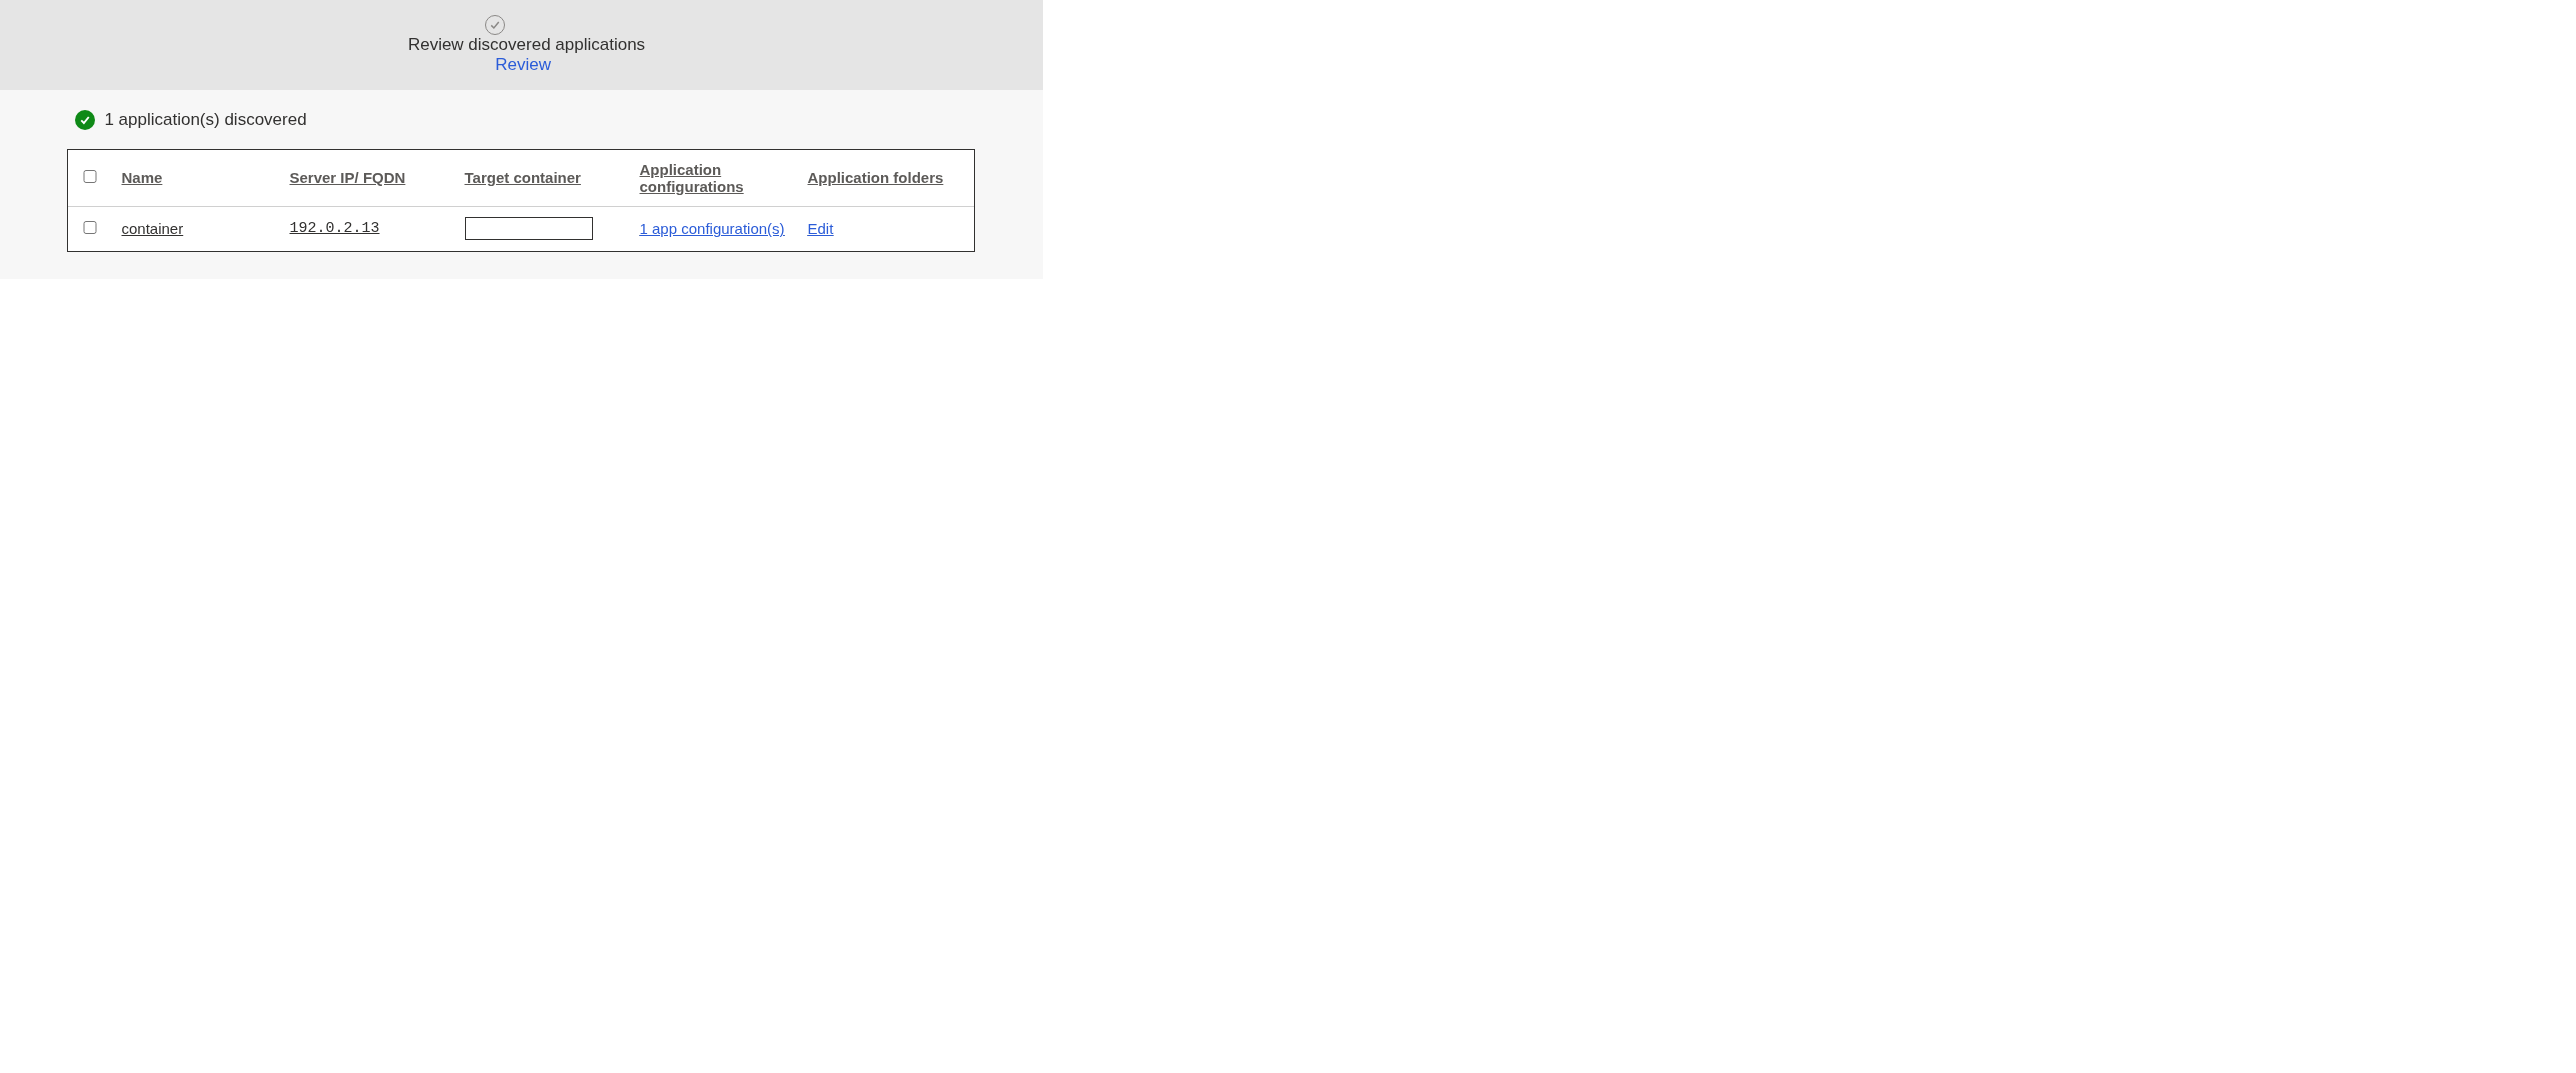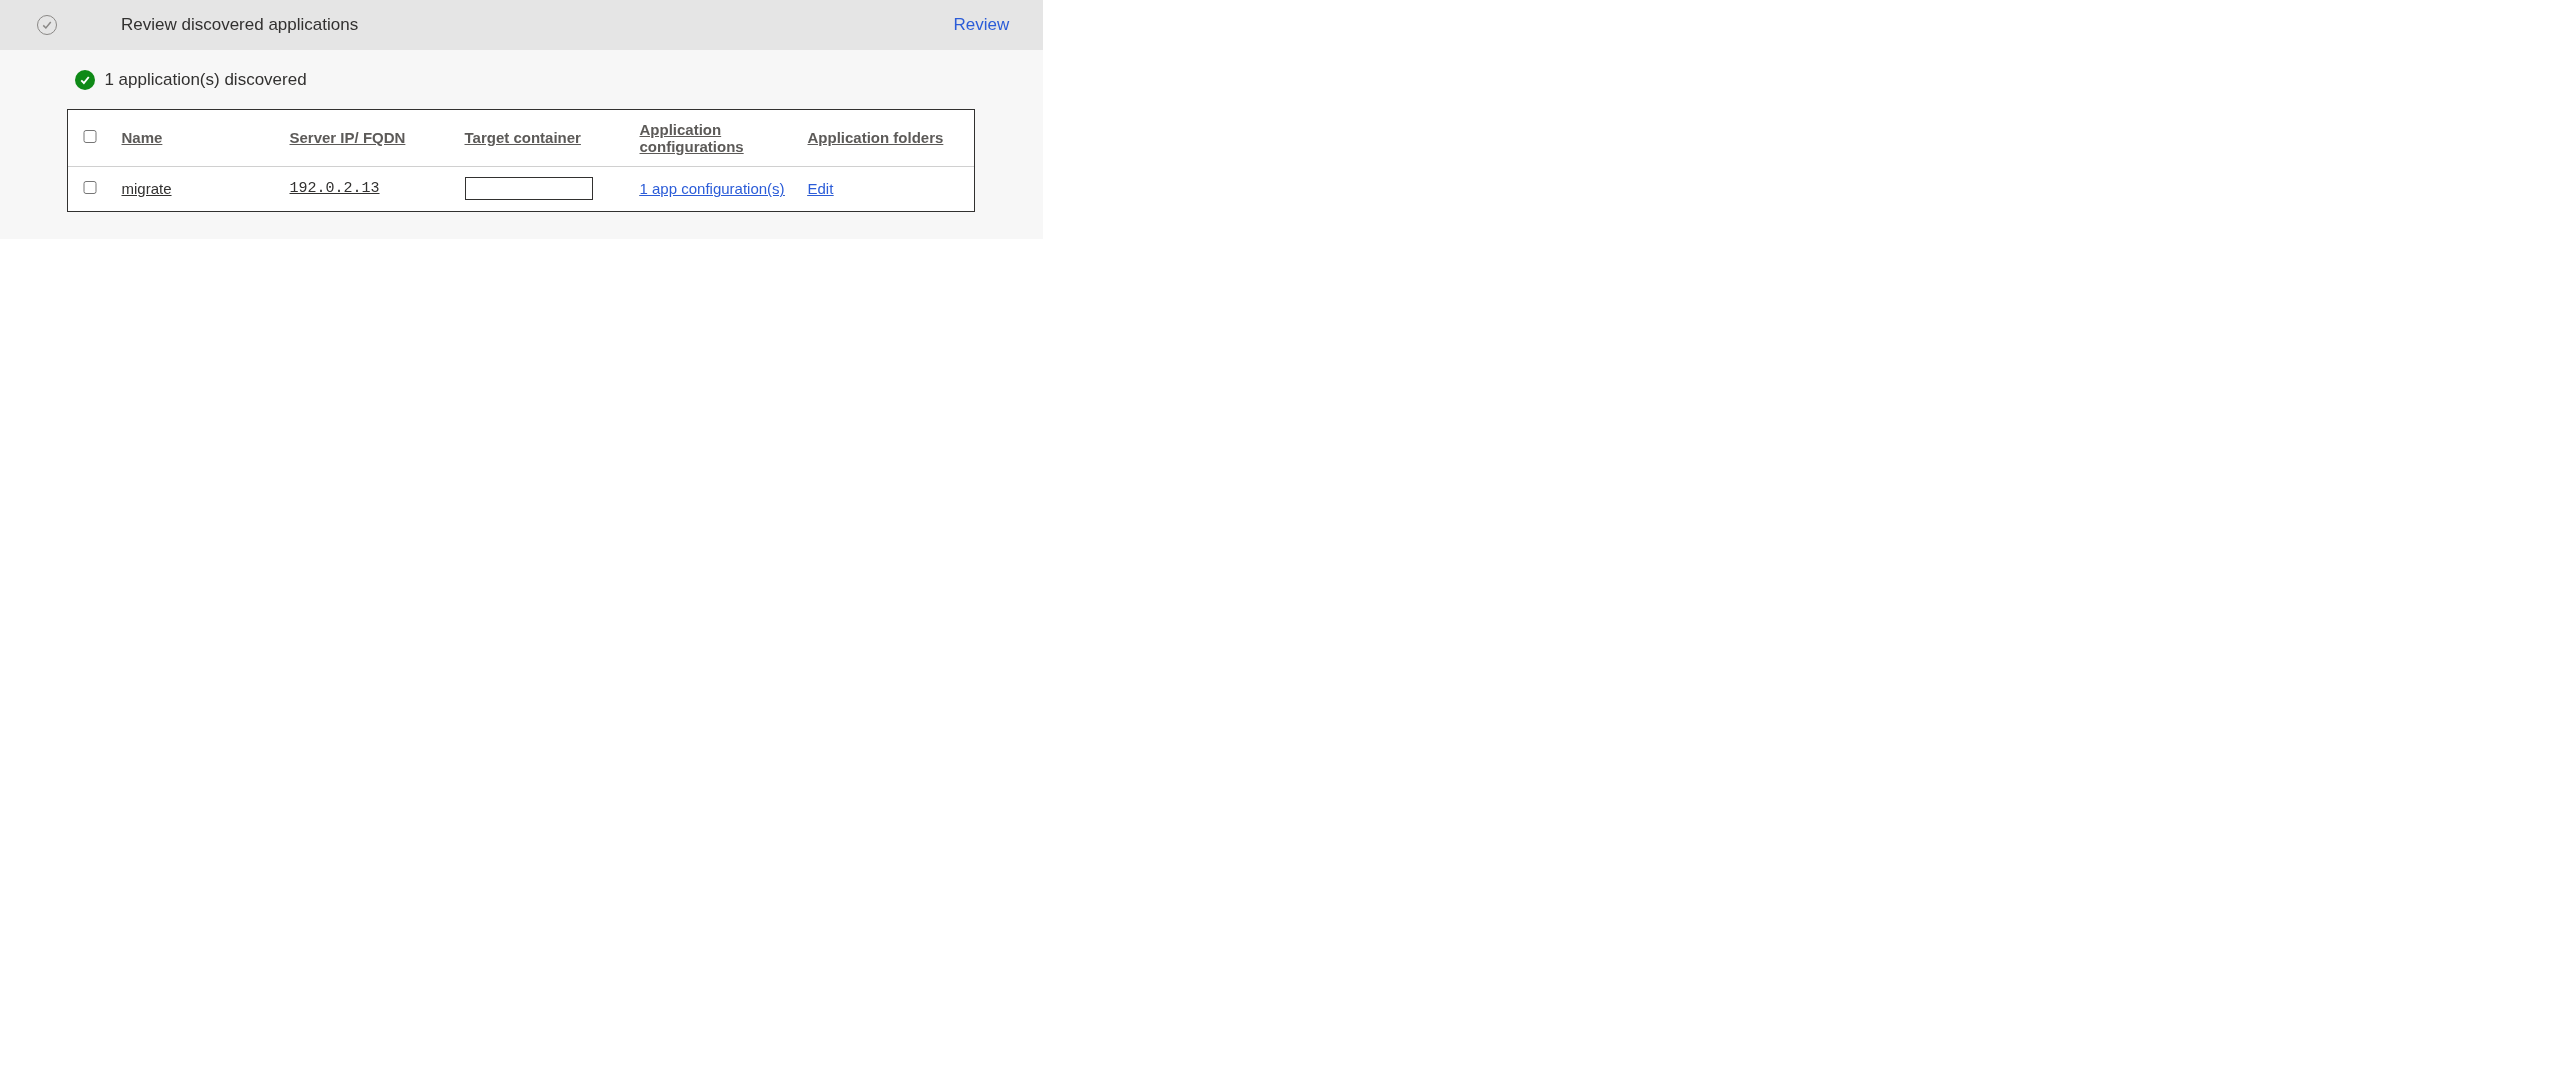--- a/index.html
+++ b/index.html
@@ -10,20 +10,21 @@
       font-size: 13.5px;
     }
     .wrap { width: 1043px; }
 
     
     .strip {
       background: #e5e5e5;
       padding: 15px 27px 15px 37px;
       display: flex;
       align-items: center;
+      flex-direction: column;
     }
     .strip .circ {
       width: 20px; height: 20px;
       border: 1.3px solid #8a8886; border-radius: 50%;
       margin-right: 64px;
       display: inline-flex; align-items: center; justify-content: center;
     }
     .strip .circ svg { width: 12px; height: 12px; }
     .strip-title { color: #323130; font-size: 17px; flex: 1; }
     .strip-link { color: #2b5cd8; font-size: 17px; cursor: pointer; margin-right: 6.7px; }
@@ -115,21 +116,21 @@
             <th class="col-tgt">Target container</th>
             <th class="col-cfg">Application configurations</th>
             <th class="col-fld">Application folders</th>
           </tr>
         </thead>
         <tbody>
           <tr>
             <td class="col-chk">
               <input type="checkbox" class="cb" style="">
             </td>
-            <td class="col-name">migrate</td>
+            <td class="col-name">container</td>
             <td class="col-ip">192.0.2.13</td>
             <td class="col-tgt">
               <input type="text" class="tgt-input" value="" style="">
             </td>
             <td class="col-cfg">
               <span class="link">1 app configuration(s)</span>
             </td>
             <td class="col-fld">
               <span class="link">Edit</span>
             </td>

